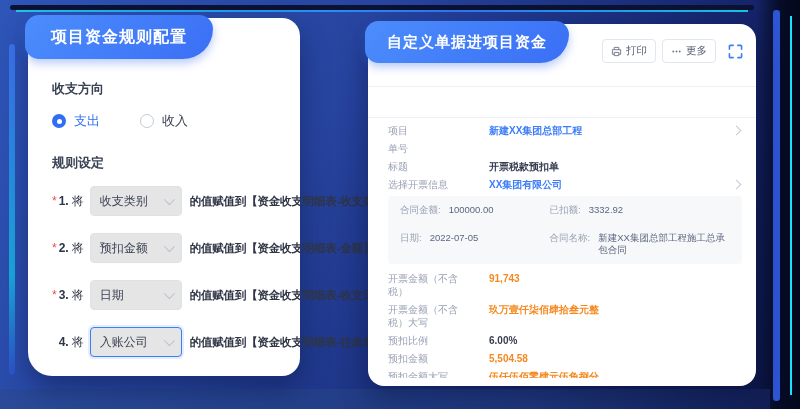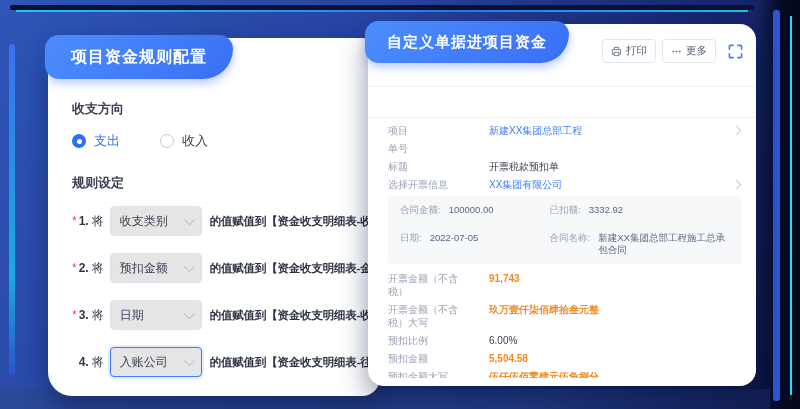--- a/index.html
+++ b/index.html
@@ -11,21 +11,21 @@
   .edge-top-dark{top:5px;left:10px;right:46px;height:5px;background:#0b1232;border-radius:4px;}
   .edge-top-cyan{top:10px;left:16px;right:52px;height:2px;background:linear-gradient(90deg,#18d6f5,#2e7bff 60%,#18d6f5);opacity:.9;}
   .edge-right-shade{top:0;right:0;bottom:0;width:44px;background:linear-gradient(90deg,rgba(6,12,38,0),#060c26 55%,#04081c);}
   .stripe-blue{top:10px;right:20px;bottom:8px;width:7px;background:#2e55d4;border-radius:3px;}
   .stripe-cyan{top:16px;right:8px;bottom:14px;width:2px;background:#1be0ff;}
   .stripe-left{left:9px;top:44px;bottom:34px;width:6px;background:linear-gradient(#3f7bff,#14c8f0 70%,#2e55d4);border-radius:3px;opacity:.75;}
   .bottom-band{left:0;right:30px;bottom:0;height:20px;background:linear-gradient(90deg,#2a4a99,#20387e 70%,#121f55);}
 
   
   .card{position:absolute;background:#ffffff;box-shadow:0 12px 28px rgba(6,18,60,.45);}
-  .left-card{left:28px;top:38px;width:332px;height:358px;border-radius:18px 18px 18px 24px;margin-left:20px;}
+  .left-card{left:28px;top:18px;width:272px;height:358px;border-radius:18px 18px 18px 24px;}
   .right-card{left:368px;top:24px;width:388px;height:362px;border-radius:16px;}
 
   .panel-tab{position:absolute;top:-3px;left:-3px;height:44px;display:flex;align-items:center;
     padding:0 26px;color:#fff;font-weight:bold;font-size:16px;letter-spacing:1px;
     background:linear-gradient(135deg,#4c8dfc,#3a6ff5);border-radius:16px 16px 34px 16px;
     box-shadow:0 4px 10px rgba(45,100,230,.35);}
   .right-card .panel-tab{font-size:15px;height:42px;padding:0 22px;}
 
   
   .lp-body{position:absolute;left:0;top:0;right:0;bottom:0;padding:62px 20px 0 24px;}
@@ -58,21 +58,21 @@
   .expand{width:18px;height:18px;display:flex;align-items:center;justify-content:center;cursor:pointer;margin-left:4px;}
   .hdr-divider{position:absolute;left:0;right:0;top:62px;height:1px;background:#eef0f5;}
   .tabs{position:absolute;left:20px;top:70px;display:flex;gap:26px;font-size:12px;}
   .tab{padding-bottom:7px;color:#6a7286;cursor:pointer;}
   .tab.active{color:#3d7df8;font-weight:600;border-bottom:2px solid #3d7df8;}
   .tabs-divider{position:absolute;left:0;right:0;top:93px;height:1px;background:#eef0f5;}
 
   .fields{position:absolute;left:20px;right:14px;top:100px;bottom:8px;overflow:hidden;}
   .frow{display:flex;align-items:flex-start;margin-bottom:5px;font-size:10px;line-height:13px;position:relative;}
   .flabel{width:78px;flex-shrink:0;color:#99a1b4;padding-right:23px;}
-  .fvalue{flex:1;color:#363d4f;word-break:break-all;}
+  .fvalue{flex:1;color:#363d4f;word-break:break-all;font-weight:bold;}
   .fvalue.link{color:#3d7df8;cursor:pointer;}
   .fvalue.orange{color:#f5891f;font-weight:bold;}
   .chev-right{width:6px;height:6px;border-top:1.2px solid #c3c8d4;border-right:1.2px solid #c3c8d4;
     transform:rotate(45deg);margin:3px 2px 0 6px;flex-shrink:0;}
   .cbox{background:#f6f8fa;border-radius:4px;padding:8px 12px;margin:3px 0 8px;
     display:grid;grid-template-columns:1fr 1.35fr;row-gap:7px;column-gap:10px;gap:16px;}
   .citem{display:flex;font-size:9.5px;line-height:12px;}
   .clabel{color:#9aa2b5;margin-right:8px;flex-shrink:0;}
   .cvalue{color:#5d6congress;color:#5d6780;}
 </style>

